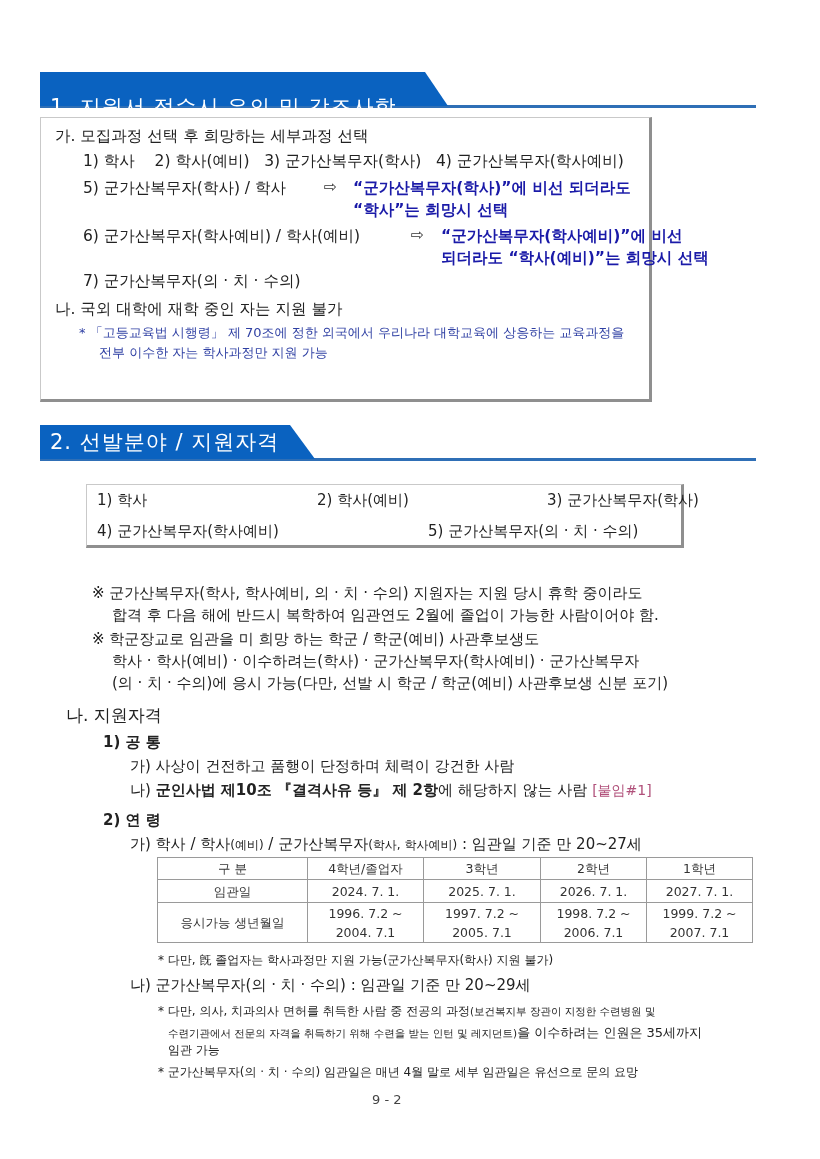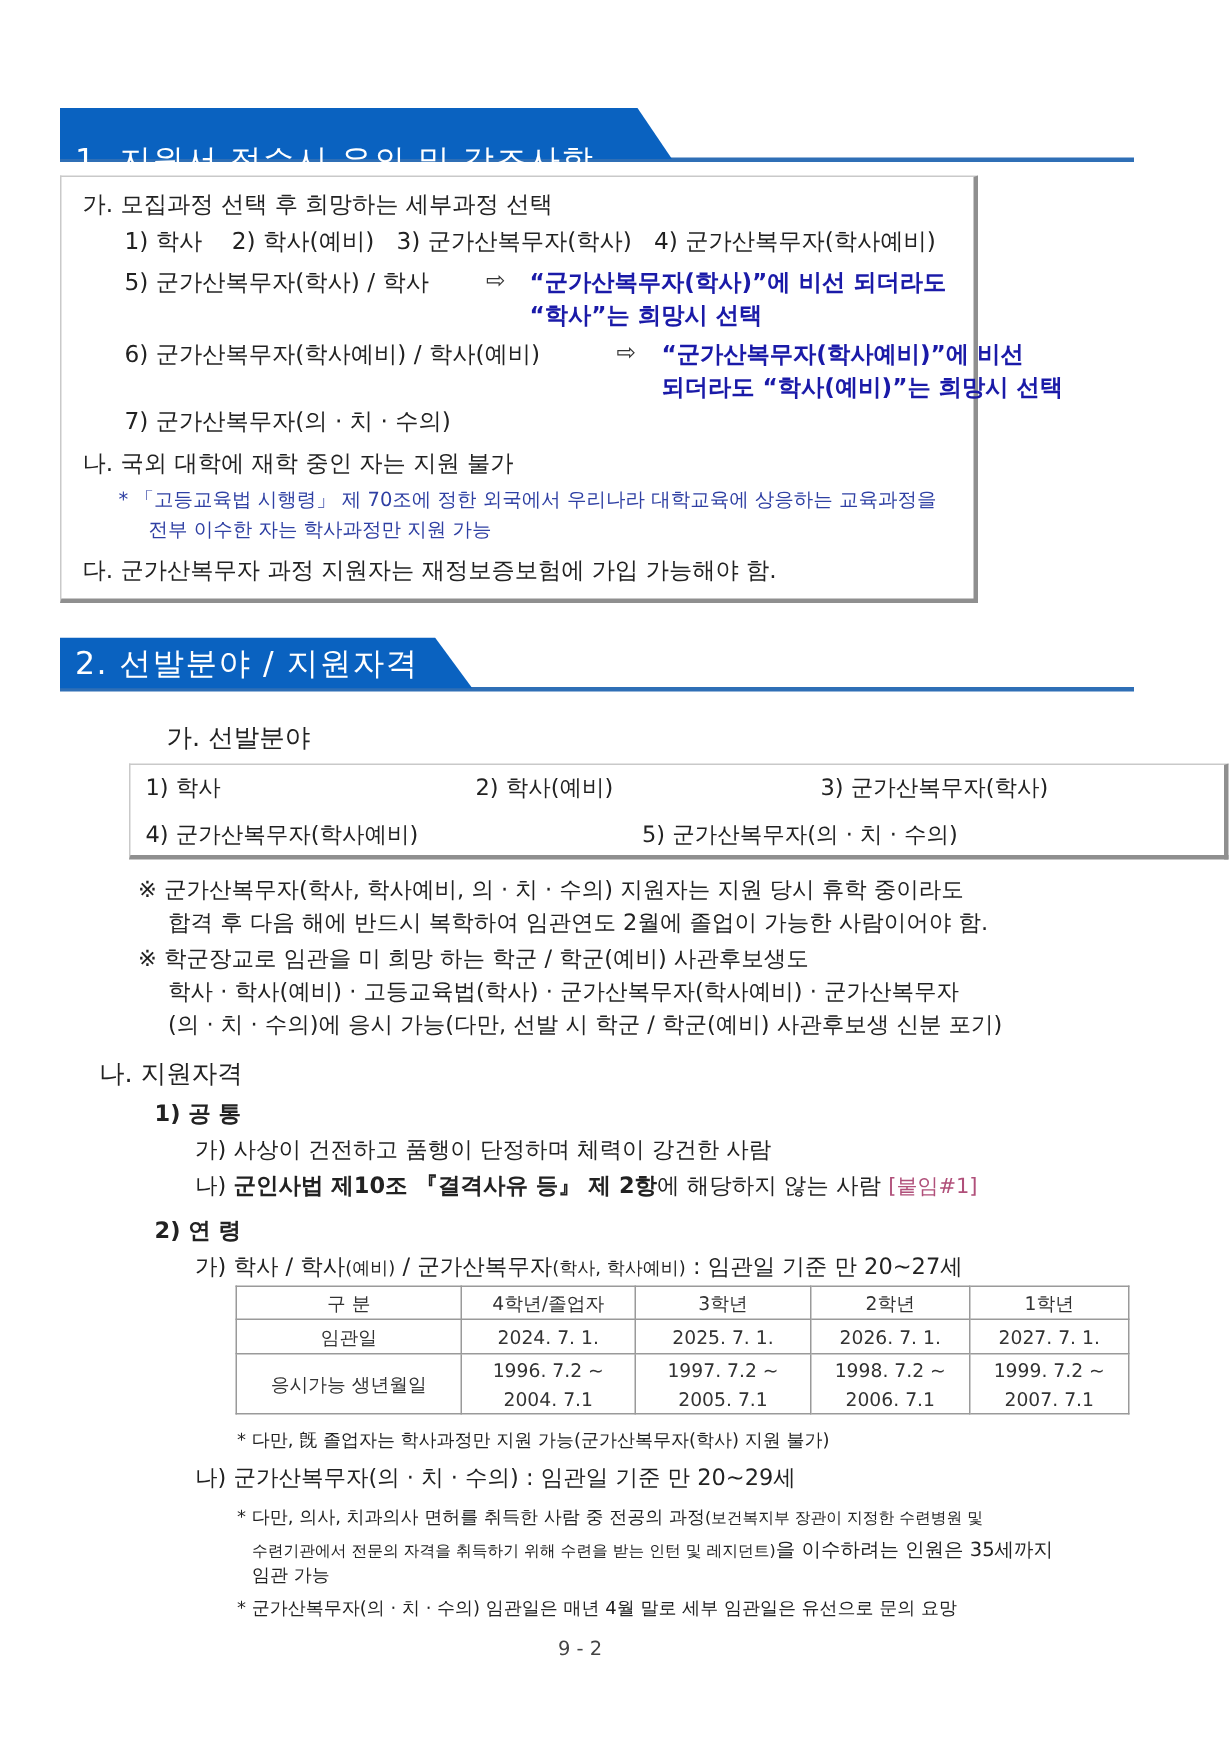--- a/index.html
+++ b/index.html
@@ -83,45 +83,44 @@
   <div class="abs t16" style="left:370px;top:108px;color:#333;">⇨</div>
   <div class="abs t16 blue-bold" style="left:400px;top:130px;">되더라도 “학사(예비)”는 희망시 선택</div>
   <div class="abs t16 blue-bold" style="left:400px;top:108px;">“군가산복무자(학사예비)”에 비선</div>
 
   <div class="abs t16" style="left:42px;top:153px;">7) 군가산복무자(의 · 치 · 수의)</div>
 
   <div class="abs t16" style="left:14px;top:181px;">나. 국외 대학에 재학 중인 자는 지원 불가</div>
   <div class="abs t13 blue-note" style="left:38px;top:206px;">*  「고등교육법 시행령」 제 70조에 정한 외국에서 우리나라 대학교육에 상응하는 교육과정을</div>
   <div class="abs t13 blue-note" style="left:58px;top:226px;">전부 이수한 자는 학사과정만 지원 가능</div>
 
-  <div class="abs t16" style="left:14px;top:252px;">다. 군가산복무자 과정 지원자는 재정보증보험에 가입 가능해야 함.</div>
 </div>
 
 <div class="sec-head" style="top:425px;">
   <div class="rule"></div>
   <svg class="abs" style="left:0;top:0;" width="300" height="34">
     <polygon points="0,0 250,0 275,34 0,34" fill="#0a62c0"></polygon>
   </svg>
   <div class="abs" style="left:10px;top:0;line-height:34px;color:#fff;font-size:21px;letter-spacing:1px;">2. 선발분야 / 지원자격</div>
 </div>
 
 <div class="abs" style="left:66px;top:480px;font-size:17px;margin-left:45px;">가. 선발분야</div>
 
-<div class="panel" style="left:86px;top:509px;width:733px;height:64px;">
+<div class="panel" style="left:86px;top:484px;width:598px;height:64px;">
   <div class="abs t15" style="left:10px;top:6px;">1) 학사</div>
   <div class="abs t15" style="left:230px;top:6px;">2) 학사(예비)</div>
   <div class="abs t15" style="left:460px;top:6px;">3) 군가산복무자(학사)</div>
   <div class="abs t15" style="left:10px;top:37px;">4) 군가산복무자(학사예비)</div>
   <div class="abs t15" style="left:341px;top:37px;">5) 군가산복무자(의 · 치 · 수의)</div>
 </div>
 
 <div class="abs t15" style="left:92px;top:584px;">※ 군가산복무자(학사, 학사예비, 의 · 치 · 수의) 지원자는 지원 당시 휴학 중이라도</div>
 <div class="abs t15" style="left:112px;top:606px;">합격 후 다음 해에 반드시 복학하여 임관연도 2월에 졸업이 가능한 사람이어야 함.</div>
 <div class="abs t15" style="left:92px;top:630px;">※ 학군장교로 임관을 미 희망 하는 학군 / 학군(예비) 사관후보생도</div>
-<div class="abs t15" style="left:112px;top:652px;">학사 · 학사(예비) · 고등교육법(학사) · 군가산복무자(학사예비) · 군가산복무자</div>
+<div class="abs t15" style="left:112px;top:652px;">학사 · 학사(예비) · 이수하려는(학사) · 군가산복무자(학사예비) · 군가산복무자</div>
 <div class="abs t15" style="left:112px;top:674px;text-align:right;">(의 · 치 · 수의)에 응시 가능(다만, 선발 시 학군 / 학군(예비) 사관후보생 신분 포기)</div>
 
 <div class="abs" style="left:66px;top:704px;font-size:17px;">나. 지원자격</div>
 
 <div class="abs t15 bold" style="left:103px;top:733px;">1) 공 통</div>
 <div class="abs t15" style="left:130px;top:757px;">가) 사상이 건전하고 품행이 단정하며 체력이 강건한 사람</div>
 <div class="abs t15" style="left:130px;top:781px;">
   <span>나) </span><span class="bold">군인사법 제10조 『결격사유 등』 제 2항</span><span>에 해당하지 않는 사람 </span><span class="ref t14">[붙임#1]</span>
 </div>
 

